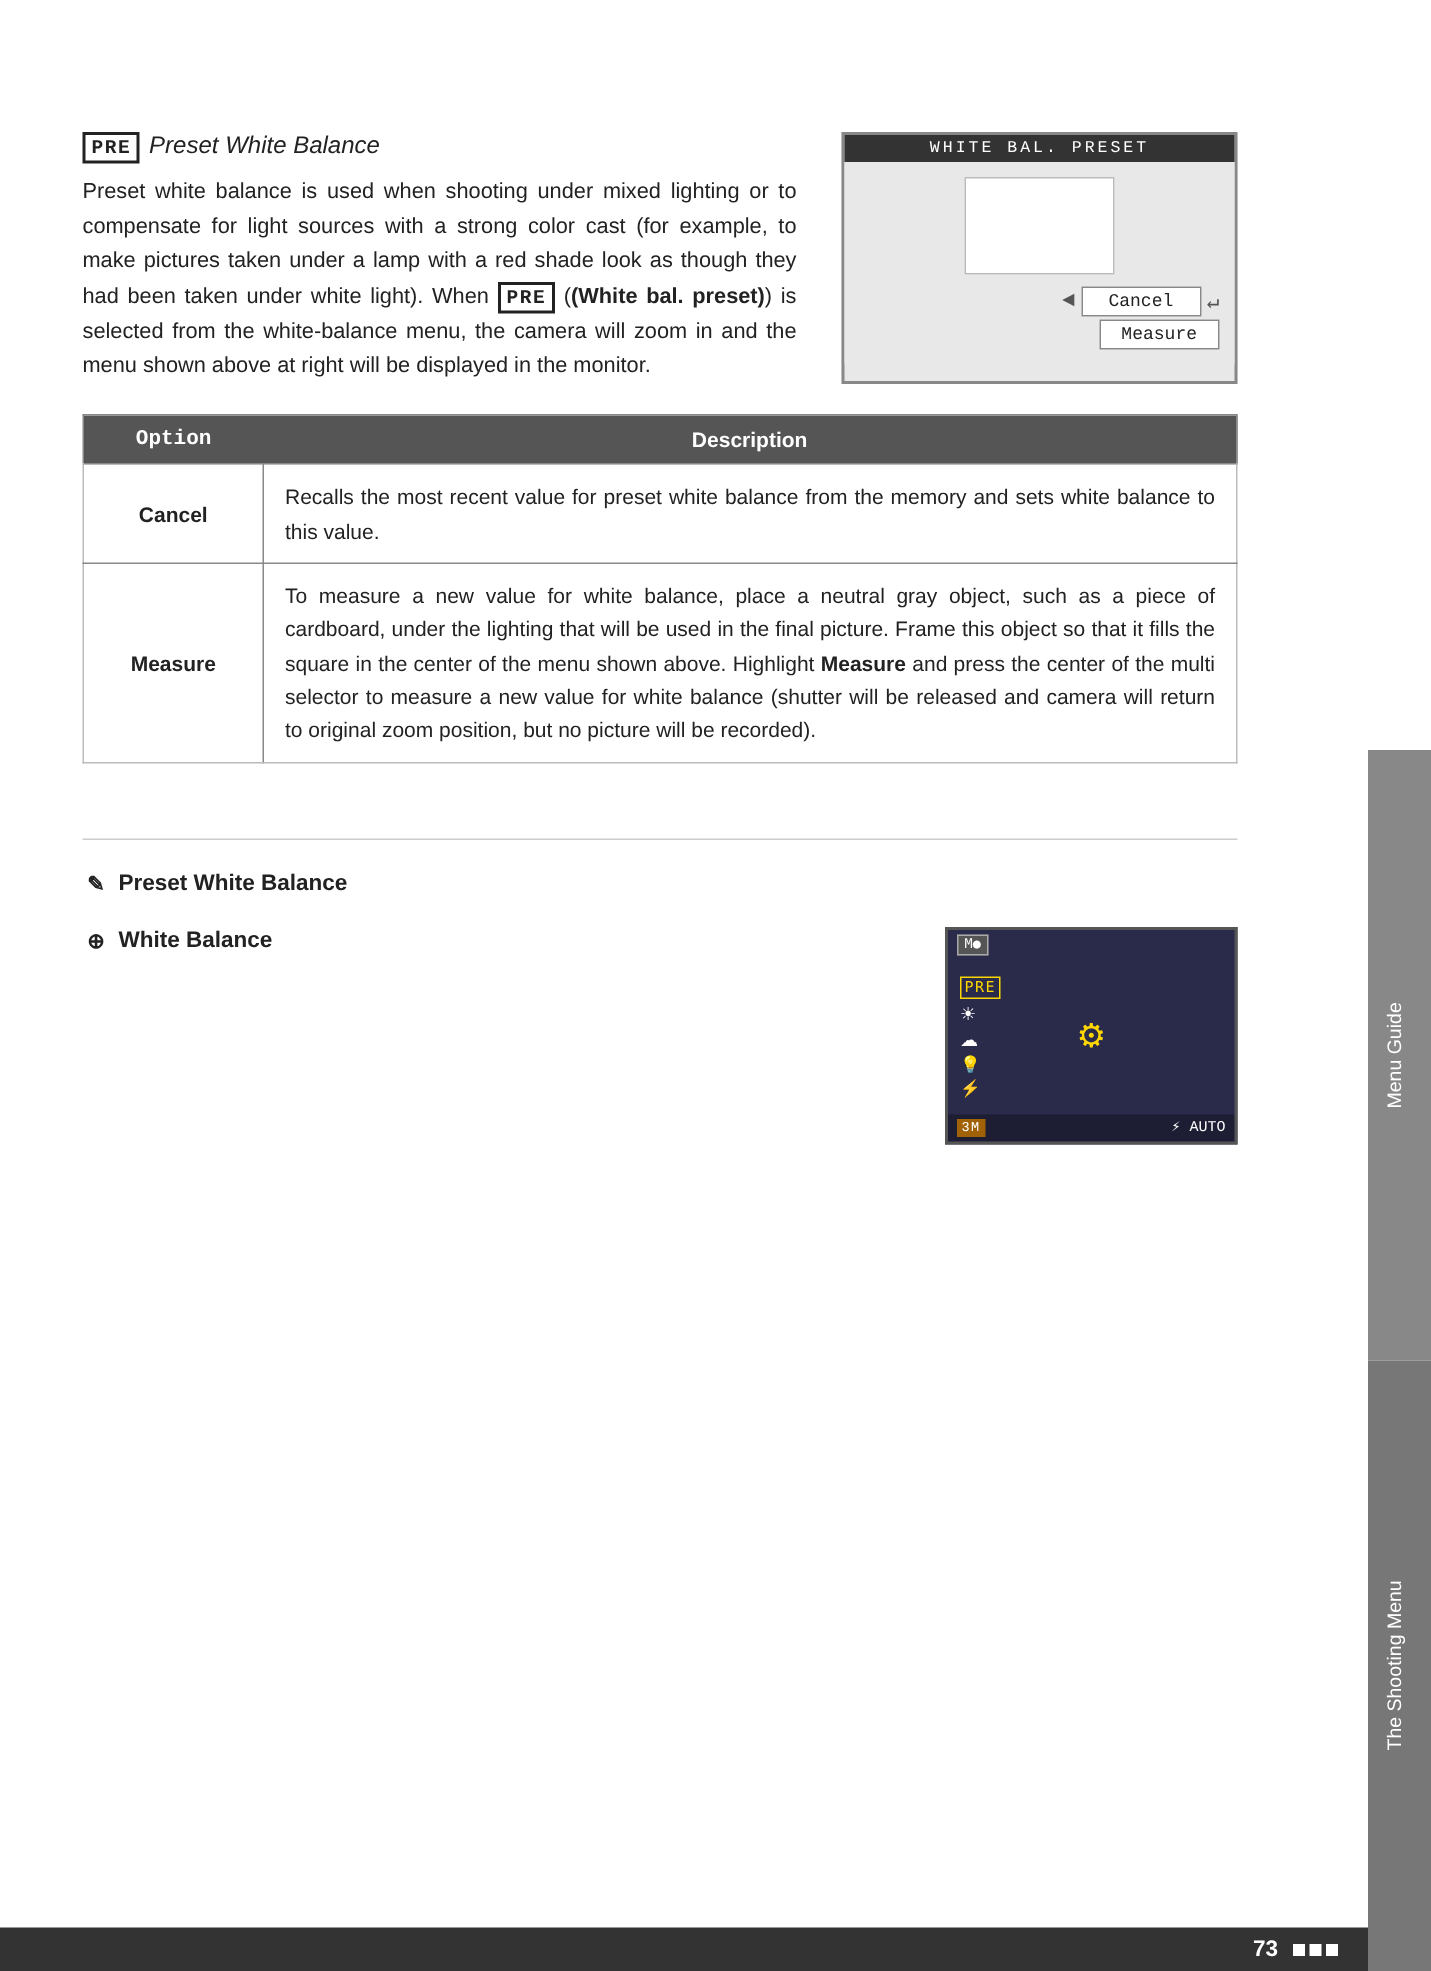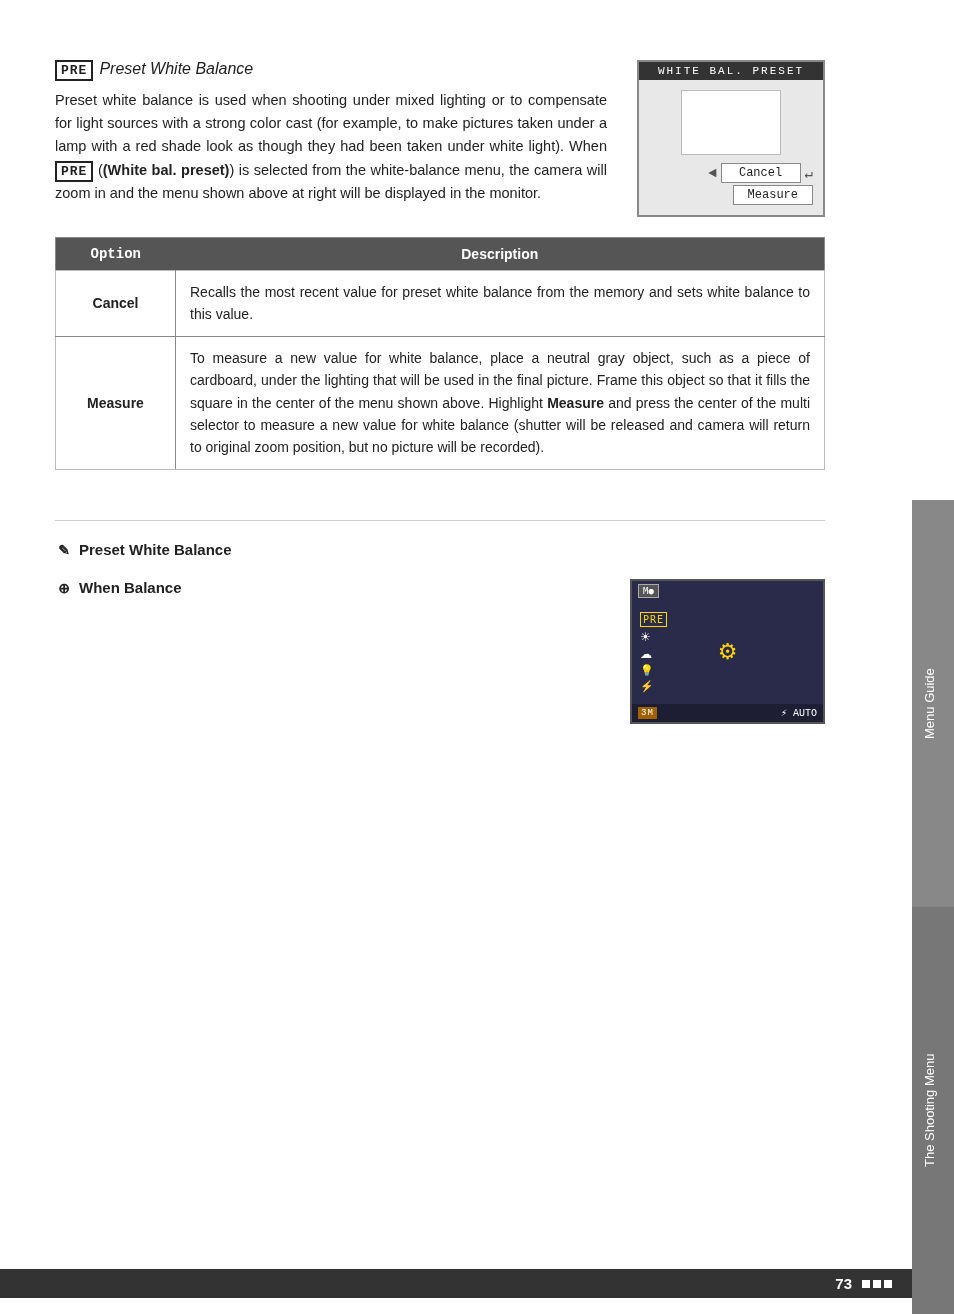--- a/index.html
+++ b/index.html
@@ -7,21 +7,21 @@
       width: 954px;
       min-height: 1314px;
       background: #fff;
       font-family: Arial, Helvetica, sans-serif;
       font-size: 15px;
       color: #222;
       position: relative;
     }
 
     .main-content {
-      padding: 60px 55px 40px 55px;
+      padding: 88px 55px 40px 55px;
       max-width: 880px;
     }
 
     
     .section-top {
       display: flex;
       gap: 30px;
       margin-bottom: 20px;
     }
 
@@ -55,21 +55,21 @@
     .section-body {
       font-size: 14.5px;
       line-height: 1.6;
       text-align: justify;
     }
 
     .bold { font-weight: bold; }
 
     
     .camera-menu {
-      width: 188px;
+      width: 264px;
       flex-shrink: 0;
       border: 2px solid #888;
       background: #e8e8e8;
       padding: 0;
       margin-top: 0;
     }
 
     .camera-menu-title {
       background: #333;
       color: #fff;
@@ -345,21 +345,21 @@
       transform: rotate(180deg);
       font-size: 13px;
       padding: 15px 10px;
       text-align: center;
       flex: 1;
     }
 
     
     .page-number-bar {
       position: absolute;
-      bottom: 16px;
+      bottom: 0;
       right: 42px;
       left: 0;
       background: #333;
       color: #fff;
       display: flex;
       align-items: center;
       justify-content: flex-end;
       padding: 6px 20px;
       font-size: 14px;
     }
@@ -461,21 +461,21 @@
         <span class="note-icon pencil-icon">✎</span>
         <span>Preset White Balance</span>
       </div>
     </div>
 
     <div class="note-item">
       <div class="bottom-section">
         <div class="bottom-text">
           <div class="note-heading">
             <span class="note-icon magnify-icon">⊕</span>
-            <span>When Balance</span>
+            <span>White Balance</span>
           </div>
         </div>
 
         <div class="camera-screen">
           <div class="camera-screen-top">
             <span class="mode-icon">M●</span>
           </div>
           <div class="camera-screen-body">
             <div class="wb-icons-column">
               <div class="wb-icon active">

